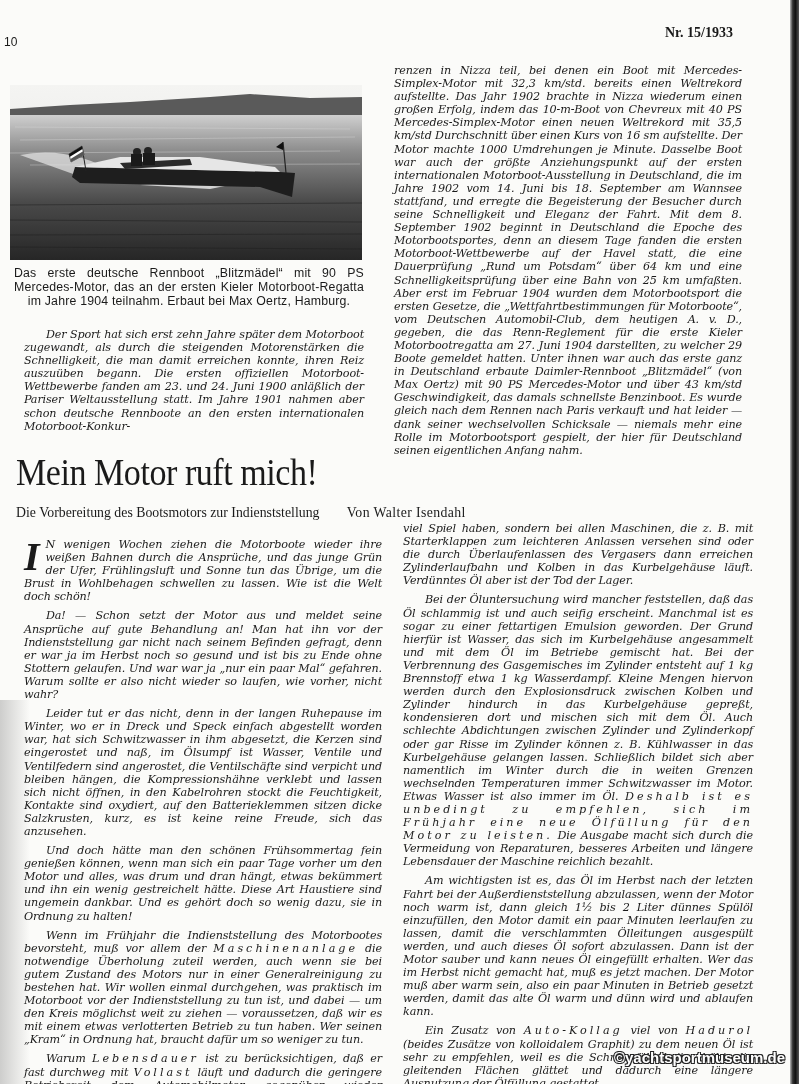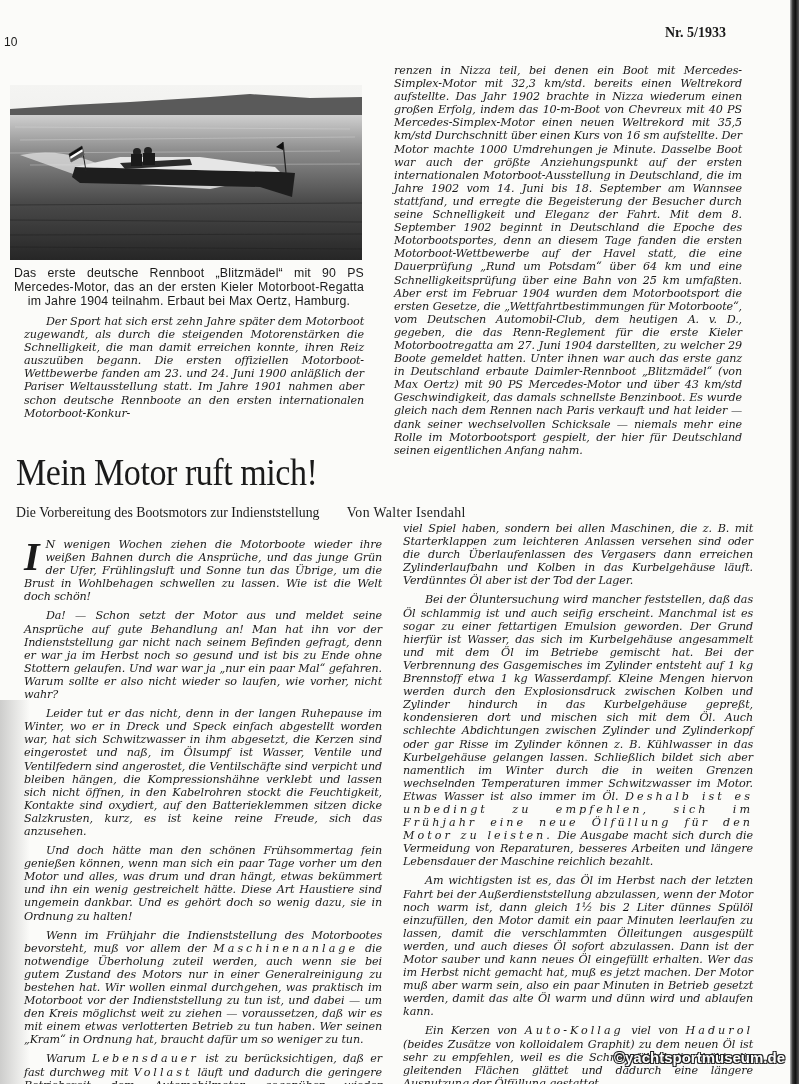--- a/index.html
+++ b/index.html
@@ -30,21 +30,21 @@
     font-family:Liberation Sans, sans-serif; font-size:12.3px; line-height:14px;
     text-align:justify; text-align-last:center; letter-spacing:.2px;
   }
 
   .col {
     position:absolute; font-size:11.2px; line-height:13.1px; text-align:justify;
     font-family:"DejaVu Serif", serif; letter-spacing:-.15px;font-style:italic;
   }
   .col p { margin:0 0 6px 0; text-indent:22px; hyphens:auto; }
   .col p.noindent { text-indent:0; }
-  .col-top-left { left:24px; top:315px; width:340px; }
+  .col-top-left { left:24px; top:328px; width:340px; }
   .col-top-right { left:394px; top:64px; width:348px; }
   .col-bottom-left { left:24px; top:538px; width:358px; }
   .col-bottom-right { left:403px; top:522px; width:350px; }
 
   .article-title {
     position:absolute; left:16px; top:453px; font-size:37px; line-height:40px;
     font-family:"Liberation Serif", serif; transform:scaleX(.92); transform-origin:left;
     letter-spacing:-.5px;
   }
   .article-subtitle {
@@ -65,21 +65,21 @@
     text-shadow: -1px -1px 0 #222, 1px -1px 0 #222, -1px 1px 0 #222, 1px 1px 0 #222;
   }
 </style>
 </head>
 <body>
 
 <div class="right-edge"></div>
 <div class="left-shade"></div>
 
 <div class="page-number">10</div>
-<div class="issue-number">Nr. 5/1933</div>
+<div class="issue-number">Nr. 15/1933</div>
 
 <div class="photo">
   <svg viewBox="0 0 352 175" preserveAspectRatio="none">
     <defs>
       <linearGradient id="sky" x1="0" y1="0" x2="0" y2="1">
         <stop offset="0" stop-color="#f4f4f2"></stop>
         <stop offset="1" stop-color="#e2e2e0"></stop>
       </linearGradient>
       <linearGradient id="sea" x1="0" y1="0" x2="0" y2="1">
         <stop offset="0" stop-color="#cfcfcf"></stop>
@@ -146,17 +146,17 @@
   <p>Und doch hätte man den schönen Frühsommertag fein genießen können, wenn man sich ein paar Tage vorher um den Motor und alles, was drum und dran hängt, etwas bekümmert und ihn ein wenig gestreichelt hätte. Diese Art Haustiere sind ungemein dankbar. Und es gehört doch so wenig dazu, sie in Ordnung zu halten!</p>
   <p><span>Wenn im Frühjahr die Indienststellung des Motorbootes bevorsteht, muß vor allem der </span><span class="spaced">Maschinenanlage</span><span> die notwendige Überholung zuteil werden, auch wenn sie bei gutem Zustand des Motors nur in einer Generalreinigung zu bestehen hat. Wir wollen einmal durchgehen, was praktisch im Motorboot vor der Indienststellung zu tun ist, und dabei — um den Kreis möglichst weit zu ziehen — voraussetzen, daß wir es mit einem etwas verlotterten Betrieb zu tun haben. Wer seinen „Kram“ in Ordnung hat, braucht dafür um so weniger zu tun.</span></p>
   <p><span>Warum </span><span class="spaced">Lebensdauer</span><span> ist zu berücksichtigen, daß er fast durchweg mit </span><span class="spaced">Vollast</span><span> läuft und dadurch die geringere Betriebszeit dem Automobilmotor gegenüber wieder ausgeglichen wird. Er braucht also nicht weniger Sorgfalt als dieser.</span></p>
 
 </div>
 
 <div class="col col-bottom-right">
   <p class="noindent">viel Spiel haben, sondern bei allen Maschinen, die z. B. mit Starterklappen zum leichteren Anlassen versehen sind oder die durch Überlaufenlassen des Vergasers dann erreichen Zylinderlaufbahn und Kolben in das Kurbelgehäuse läuft. Verdünntes Öl aber ist der Tod der Lager.</p>
   <p><span>Bei der Öluntersuchung wird mancher feststellen, daß das Öl schlammig ist und auch seifig erscheint. Manchmal ist es sogar zu einer fettartigen Emulsion geworden. Der Grund hierfür ist Wasser, das sich im Kurbelgehäuse angesammelt und mit dem Öl im Betriebe gemischt hat. Bei der Verbrennung des Gasgemisches im Zylinder entsteht auf 1 kg Brennstoff etwa 1 kg Wasserdampf. Kleine Mengen hiervon werden durch den Explosionsdruck zwischen Kolben und Zylinder hindurch in das Kurbelgehäuse gepreßt, kondensieren dort und mischen sich mit dem Öl. Auch schlechte Abdichtungen zwischen Zylinder und Zylinderkopf oder gar Risse im Zylinder können z. B. Kühlwasser in das Kurbelgehäuse gelangen lassen. Schließlich bildet sich aber namentlich im Winter durch die in weiten Grenzen wechselnden Temperaturen immer Schwitzwasser im Motor. Etwas Wasser ist also immer im Öl. </span><span class="spaced">Deshalb ist es unbedingt zu empfehlen, sich im Frühjahr eine neue Ölfüllung für den Motor zu leisten.</span><span> Die Ausgabe macht sich durch die Vermeidung von Reparaturen, besseres Arbeiten und längere Lebensdauer der Maschine reichlich bezahlt.</span></p>
   <p>Am wichtigsten ist es, das Öl im Herbst nach der letzten Fahrt bei der Außerdienststellung abzulassen, wenn der Motor noch warm ist, dann gleich 1½ bis 2 Liter dünnes Spülöl einzufüllen, den Motor damit ein paar Minuten leerlaufen zu lassen, damit die verschlammten Ölleitungen ausgespült werden, und auch dieses Öl sofort abzulassen. Dann ist der Motor sauber und kann neues Öl eingefüllt erhalten. Wer das im Herbst nicht gemacht hat, muß es jetzt machen. Der Motor muß aber warm sein, also ein paar Minuten in Betrieb gesetzt werden, damit das alte Öl warm und dünn wird und ablaufen kann.</p>
-  <p><span>Ein Kerzen von </span><span class="spaced">Auto-Kollag</span><span> viel von </span><span class="spaced">Hadurol</span><span> (beides Zusätze von kolloidalem Graphit) zu dem neuen Öl ist sehr zu empfehlen, weil es die Schmierfähigkeit erhöht, die gleitenden Flächen glättet und dadurch eine längere Ausnutzung der Ölfüllung gestattet.</span></p>
+  <p><span>Ein Zusatz von </span><span class="spaced">Auto-Kollag</span><span> viel von </span><span class="spaced">Hadurol</span><span> (beides Zusätze von kolloidalem Graphit) zu dem neuen Öl ist sehr zu empfehlen, weil es die Schmierfähigkeit erhöht, die gleitenden Flächen glättet und dadurch eine längere Ausnutzung der Ölfüllung gestattet.</span></p>
 
 </div>
 
 <div class="watermark">©yachtsportmuseum.de</div>
 
 </body></html>

